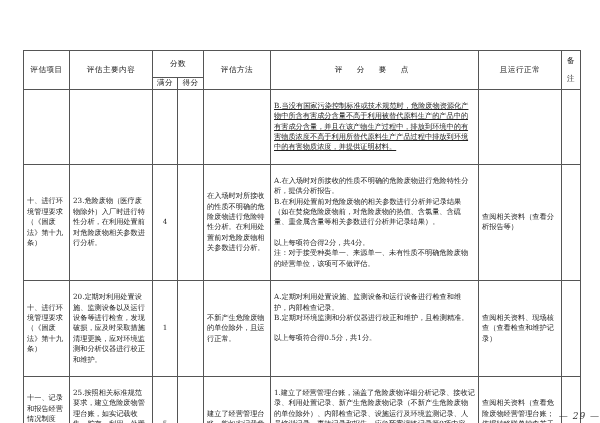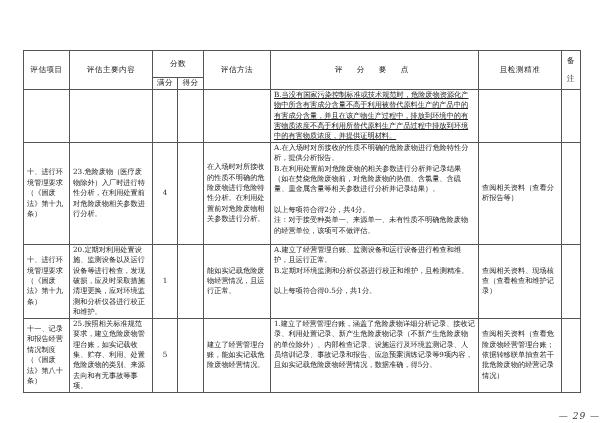--- a/index.html
+++ b/index.html
@@ -1,21 +1,21 @@
 <!DOCTYPE html>
 <html><head>
   <meta charset="utf-8">
   <style>
     html, body { margin: 0; padding: 0; background: #ffffff; }
     body { width: 600px; height: 423px; position: relative; overflow: hidden;
            font-family: "DejaVu Serif", "Liberation Serif", serif; color: #222; }
     .page { position: absolute; left: 0; top: 0; width: 600px; height: 423px; }
     table.assess { position: absolute; left: 23px; top: 50px; width: 557px;
                    border-collapse: collapse; table-layout: fixed; }
-    table.assess td, table.assess th { border: 1px solid #555; padding: 0 3px;
+    table.assess td, table.assess th { border: 1px solid #555; padding: 11px 3px;
                    font-size: 7.2px; line-height: 10.4px; vertical-align: middle;
                    font-weight: normal; word-break: break-all; }
     table.assess th { text-align: center; font-size: 7.6px; letter-spacing: 0.5px; }
     .hdr-points { letter-spacing: 6px !important; }
     td.score { text-align: center; font-size: 8px; }
     .para { display: block; }
     .gap { display: block; height: 10px; }
     .page-num { position: absolute; left: 0; width: 600px; top: 411px; text-align: right;
                 font-size: 9px; color: #333; letter-spacing: 1px; font-style: italic; }
     .r-b { height: 49px; text-decoration: underline; }
@@ -38,21 +38,21 @@
       <col style="width:83px">
       <col style="width:19px">
     </colgroup>
     <thead>
       <tr>
         <th rowspan="2">评估项目</th>
         <th rowspan="2">评估主要内容</th>
         <th colspan="2" style="height:10px;padding:8px">分数</th>
         <th rowspan="2">评估方法</th>
         <th rowspan="2" class="hdr-points">评 分 要 点</th>
-        <th rowspan="2">且检测精准</th>
+        <th rowspan="2">且运行正常</th>
         <th rowspan="2" style="padding:0 2px;line-height:18px">备注</th>
       </tr>
       <tr>
         <th style="height:10px;padding:0">满分</th>
         <th style="height:10px;padding:0">得分</th>
       </tr>
     </thead>
     <tbody>
 
       <tr class="r-b">
@@ -83,23 +83,23 @@
         </td>
         <td>查阅相关资料（查看分析报告等）</td>
         <td></td>
       </tr>
 
       <tr class="r-24">
         <td>十、进行环境管理要求（《固废法》第十九条）</td>
         <td>20.定期对利用处置设施、监测设备以及运行设备等进行检查，发现破损，应及时采取措施清理更换，应对环境监测和分析仪器进行校正和维护。</td>
         <td class="score">1</td>
         <td class="score"></td>
-        <td>能如实记载危险废物经营情况，且运行正常。</td>
+        <td>不新产生危险废物的单位除外，且运行正常。</td>
         <td style="vertical-align:top">
-          <span class="para">A.建立了经营管理台账、监测设备和运行设备进行检查和维护，且运行正常。</span>
+          <span class="para">A.定期对利用处置设施、监测设备和运行设备进行检查和维护，内部检查记录。</span>
           <span class="para">B.定期对环境监测和分析仪器进行校正和维护，且检测精准。</span>
           <span class="gap"></span>
           <span class="para">以上每项符合得0.5分，共1分。</span>
         </td>
         <td>查阅相关资料、现场核查（查看检查和维护记录）</td>
         <td></td>
       </tr>
 
       <tr class="r-25">
         <td>十一、记录和报告经营情况制度（《固废法》第八十条）</td>

